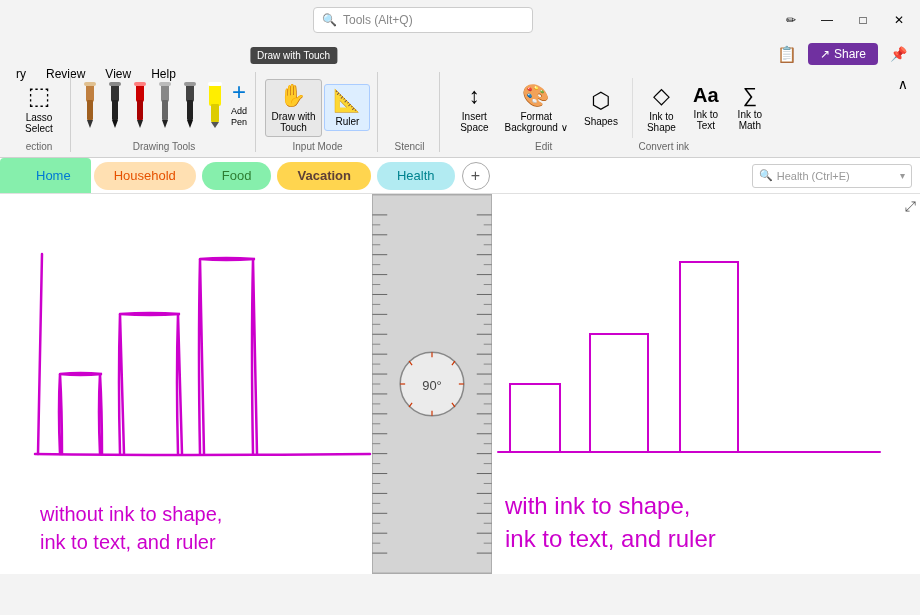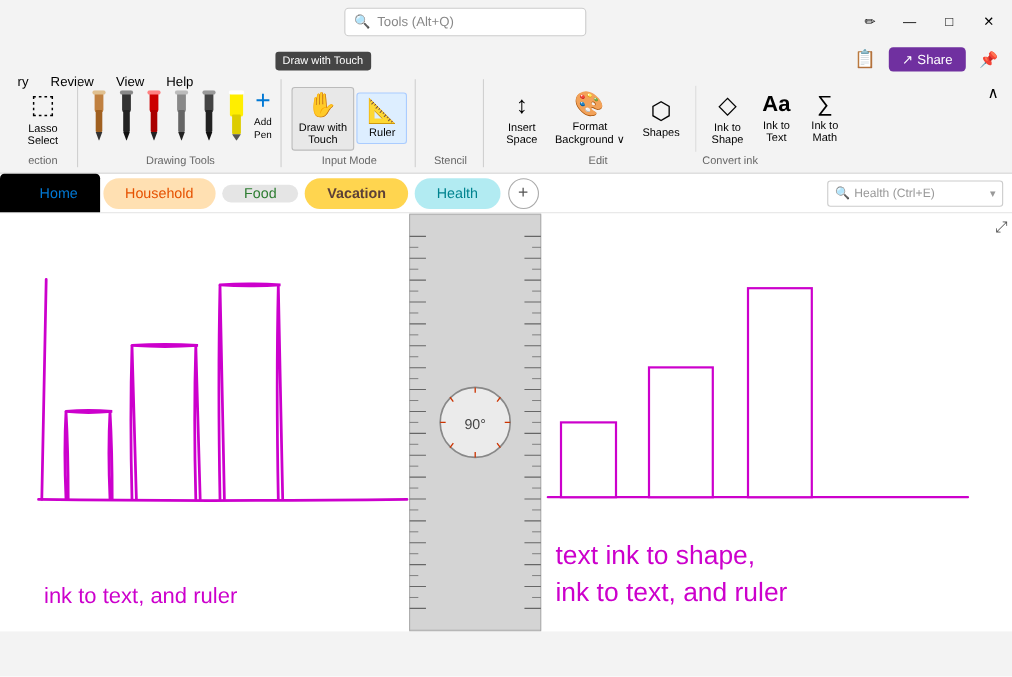--- a/index.html
+++ b/index.html
@@ -181,23 +181,23 @@
     .tab {
       height: 100%;
       padding: 0 20px;
       display: flex;
       align-items: center;
       font-size: 13px;
       cursor: pointer;
       border-radius: 4px 4px 0 0;
       position: relative;
     }
-    .tab.home { background: #000000; color: #0078d4; padding-left: 36px; }
+    .tab.home { background: #86efac; color: #0078d4; padding-left: 36px; }
     .tab.household { background: #ffe0b2; color: #e65100; border-radius: 15px; margin: 4px 3px; height: 28px; font-size: 13px; }
-    .tab.food { background: #e5e5e5; color: #2e7d32; border-radius: 15px; margin: 4px 3px; height: 16px; }
+    .tab.food { background: #86efac; color: #2e7d32; border-radius: 15px; margin: 4px 3px; height: 28px; }
     .tab.vacation { background: #ffd54f; color: #5d4037; border-radius: 15px; margin: 4px 3px; height: 28px; font-weight: 600; }
     .tab.health { background: #b2ebf2; color: #00838f; border-radius: 15px; margin: 4px 3px; height: 28px; }
     .tab-add {
       width: 28px;
       height: 28px;
       border-radius: 50%;
       border: 1.5px solid #aaa;
       display: flex;
       align-items: center;
       justify-content: center;
@@ -539,24 +539,25 @@
     <line x1="498" y1="258" x2="880" y2="258" stroke="#cc00cc" stroke-width="2" stroke-linecap="round"></line>
 
     <rect x="510" y="190" width="50" height="68" stroke="#cc00cc" stroke-width="2" fill="white"></rect>
 
     <rect x="590" y="140" width="58" height="118" stroke="#cc00cc" stroke-width="2" fill="white"></rect>
 
     <rect x="680" y="68" width="58" height="190" stroke="#cc00cc" stroke-width="2" fill="white"></rect>
   </svg>
 
   <div class="text-label-left">
+    <div>without ink to shape,</div>
     <div>ink to text, and ruler</div>
   </div>
   <div class="text-label-right">
-    <div>text ink to shape,</div>
+    <div>with ink to shape,</div>
     <div>ink to text, and ruler</div>
   </div>
 
   <div class="ruler-vertical">
     <svg width="120" height="380" viewBox="0 0 120 380">
       <rect x="0" y="0" width="120" height="380" fill="rgba(210,210,210,0.92)" stroke="#aaa" stroke-width="1"></rect>
 
       <line x1="0" y1="20" x2="15" y2="20" stroke="#666" stroke-width="1"></line>
       <line x1="0" y1="30" x2="8" y2="30" stroke="#666" stroke-width="0.7"></line>
       <line x1="0" y1="40" x2="15" y2="40" stroke="#666" stroke-width="1"></line>

